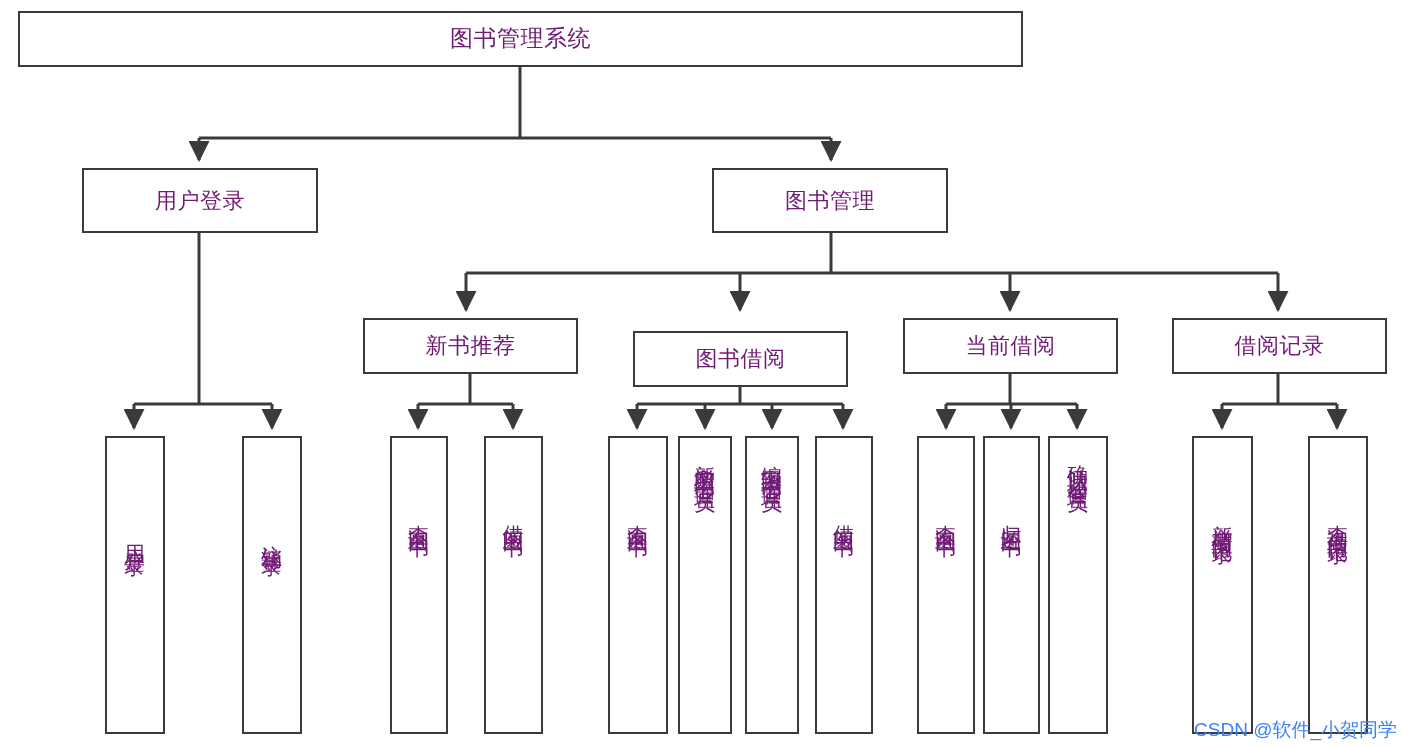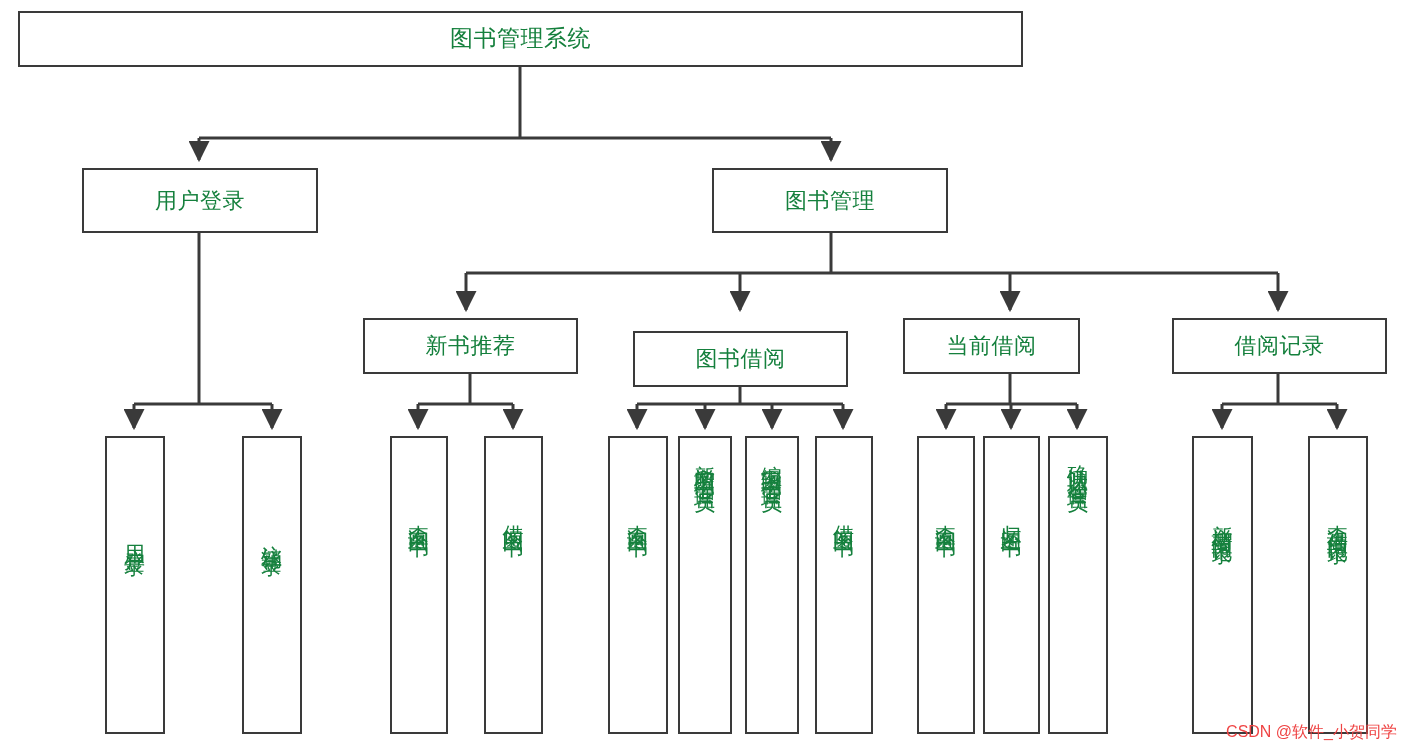--- a/index.html
+++ b/index.html
@@ -26,21 +26,21 @@
     pointer-events: none;
   }
   .node {
     position: absolute;
     box-sizing: border-box;
     background: #ffffff;
     border: 2px solid #3a3a3a;
     display: flex;
     align-items: center;
     justify-content: center;
-    color: #15803d;
+    color: #701a75;
     z-index: 2;
   }
   .node .label {
     display: block;
     text-align: center;
     line-height: 1.35;
     letter-spacing: 0.5px;
   }
   .node.h {
     font-size: 22px;
@@ -63,22 +63,22 @@
   .node.v.mid .label {
     margin-top: 80px;
   }
   .node.v.mid2 .label {
     margin-top: 60px;
   }
   .watermark {
     position: absolute;
     right: 8px;
     bottom: 4px;
-    font-size: 16px;
-    color: #ef4444;
+    font-size: 19px;
+    color: #3b82f6;
     z-index: 3;
     white-space: nowrap;
   }
 </style>
 </head>
 <body>
 
 <div id="canvas">
 
   <svg id="wires" viewBox="0 0 1405 747" xmlns="http://www.w3.org/2000/svg">
@@ -141,21 +141,21 @@
   <div class="node h" style="left:363px; top:318px; width:215px; height:56px;">
     <span class="label">新书推荐</span>
   </div>
 
   <div class="node h" style="left:712px; top:168px; width:236px; height:65px;">
     <span class="label">图书管理</span>
   </div>
   <div class="node h" style="left:633px; top:318px; width:215px; height:56px;margin-top:13px;">
     <span class="label">图书借阅</span>
   </div>
-  <div class="node h" style="left:903px; top:318px; width:177px; height:56px;">
+  <div class="node h" style="left:903px; top:318px; width:215px; height:56px;">
     <span class="label">当前借阅</span>
   </div>
   <div class="node h" style="left:1172px; top:318px; width:215px; height:56px;">
     <span class="label">借阅记录</span>
   </div>
 
   <div class="node v mid" style="left:105px; top:436px; width:60px; height:298px;">
     <span class="label">用户登录</span>
   </div>
   <div class="node v mid" style="left:242px; top:436px; width:60px; height:298px;">

